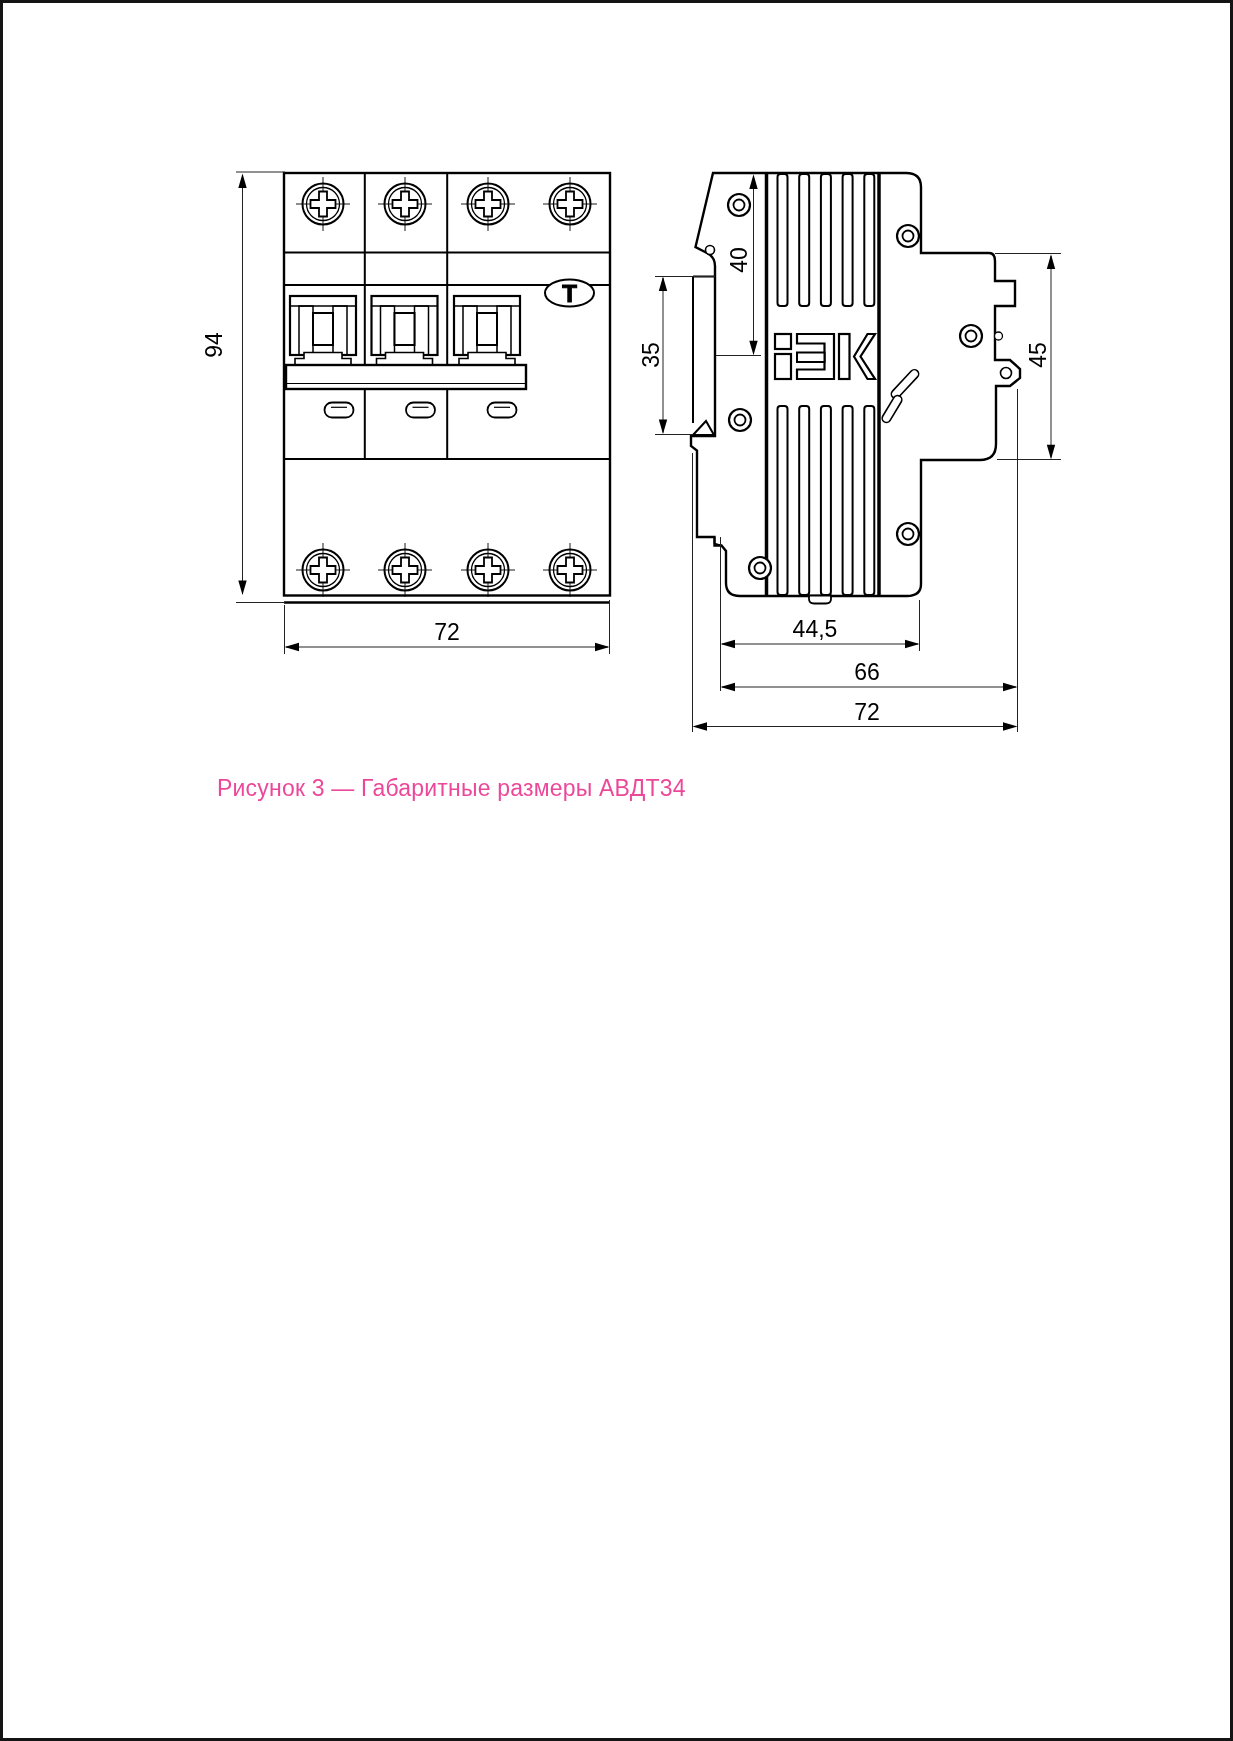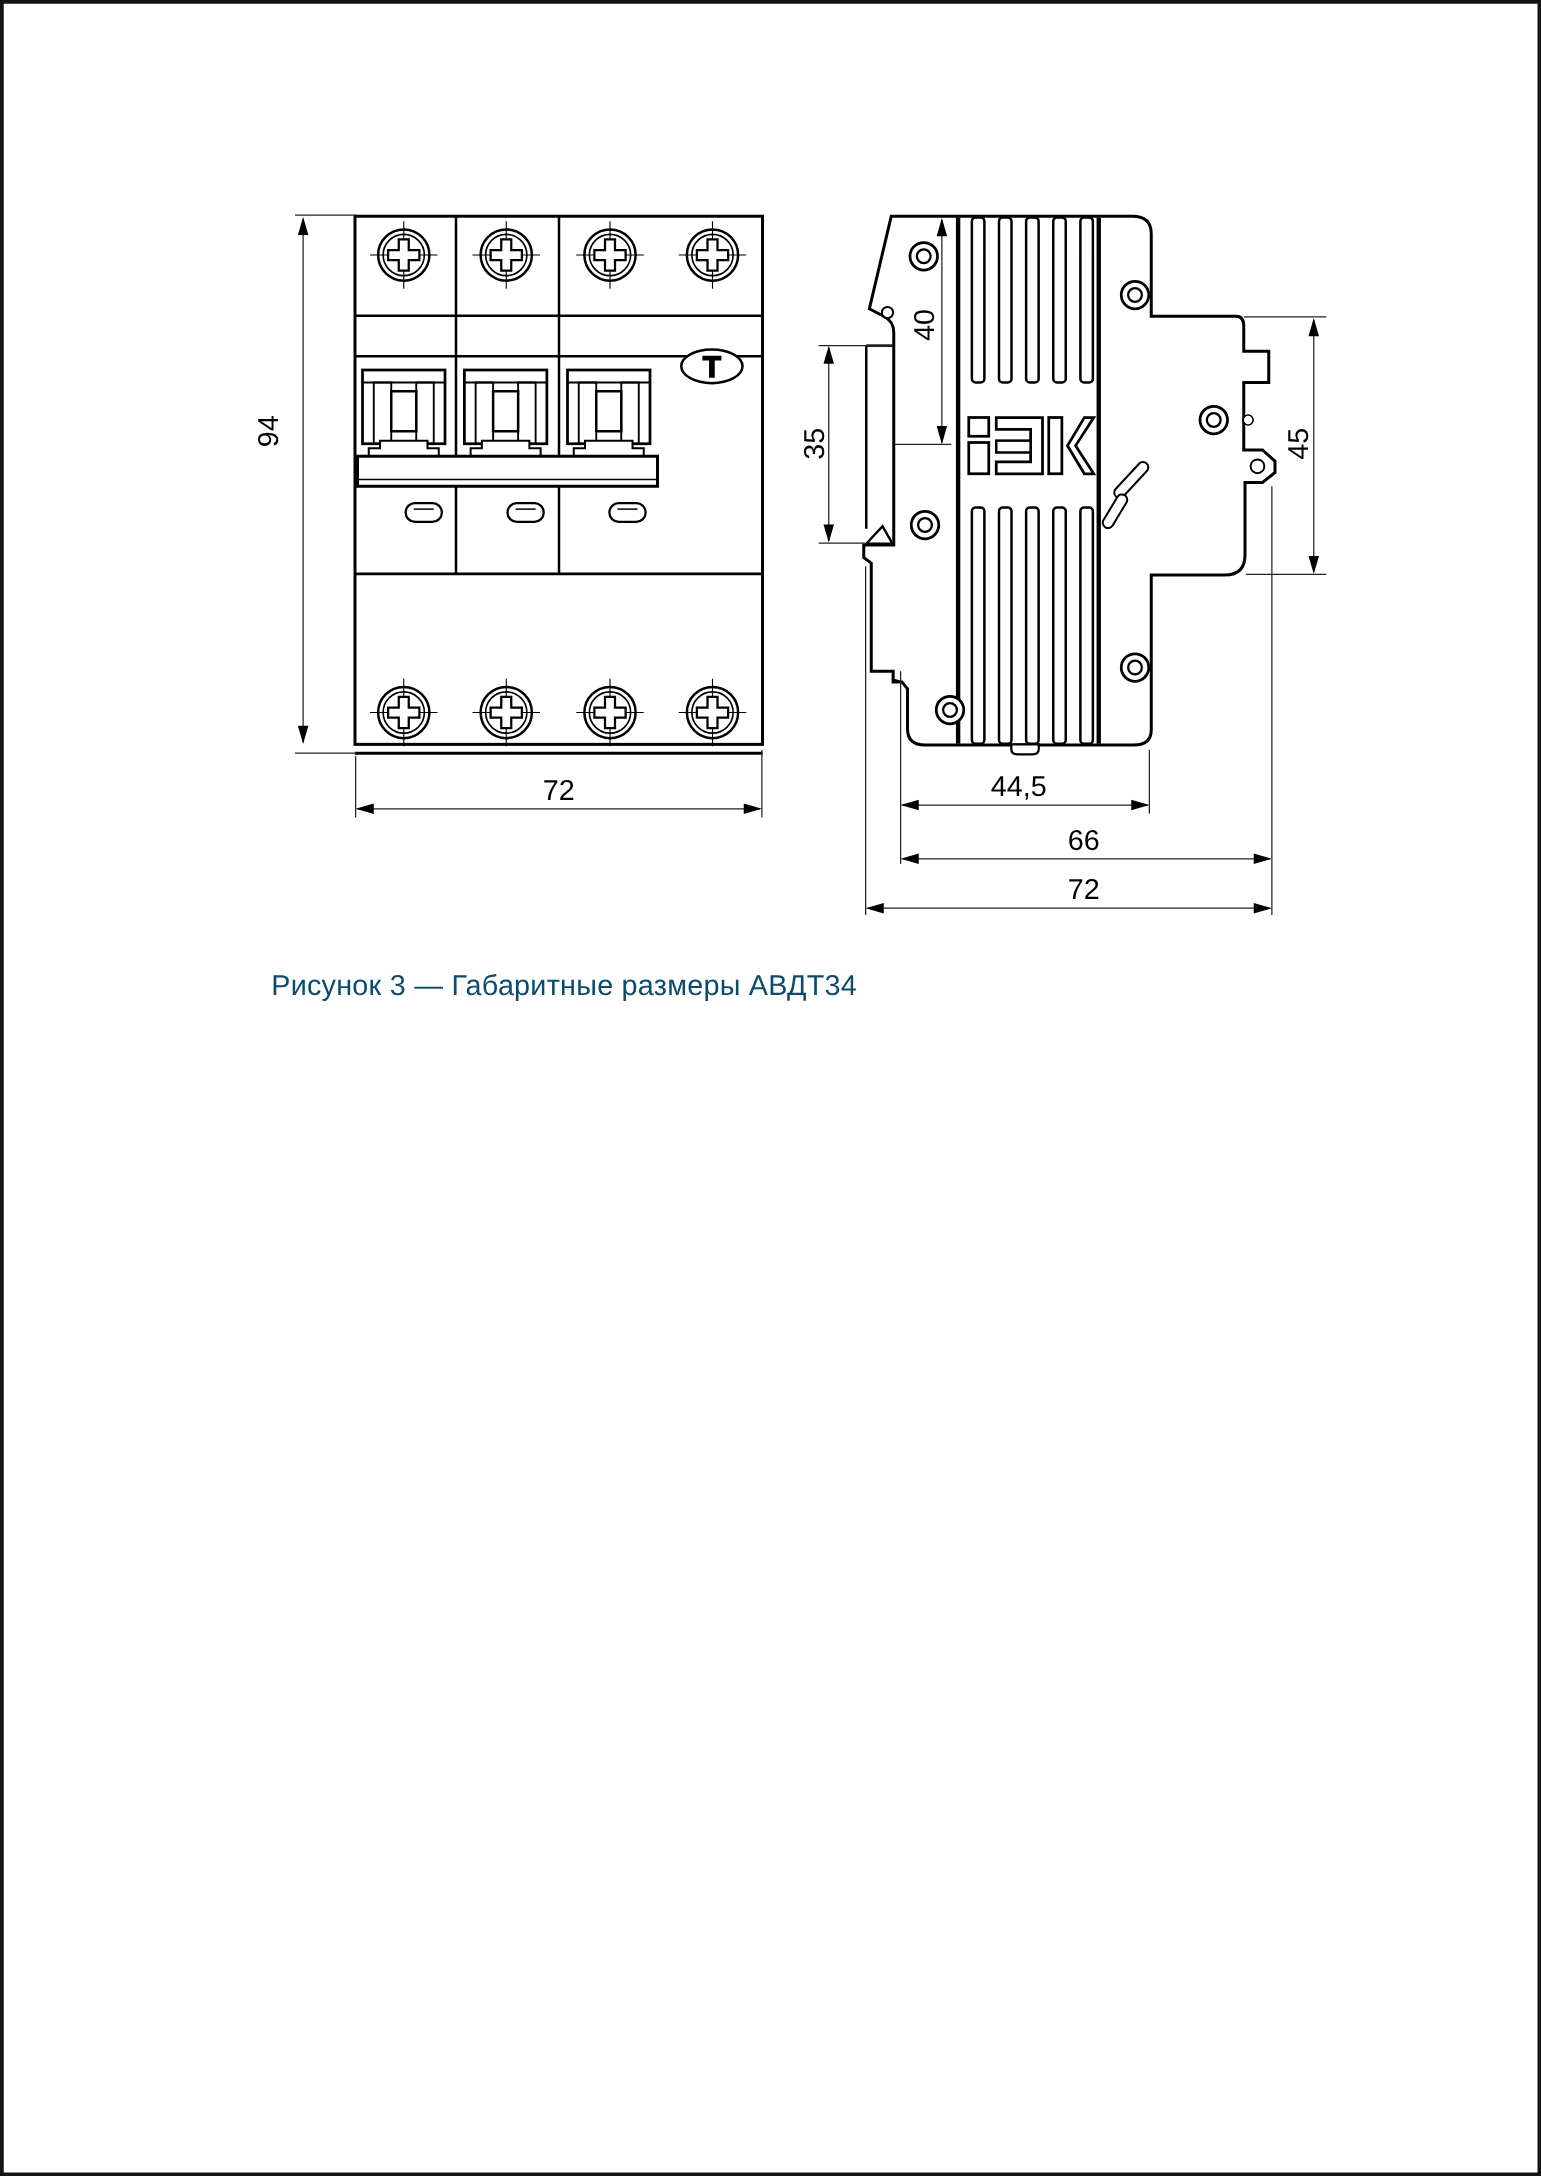--- a/index.html
+++ b/index.html
@@ -10,21 +10,21 @@
     background:#ffffff;
     border:3px solid #141414;
     font-family:"Liberation Sans", sans-serif;
     overflow:hidden;
   }
   svg{position:absolute;left:0;top:0;}
   .caption{
     position:absolute;
     left:214px;top:772px;
     font-size:23px;
-    color:#0c4a6e;
+    color:#ec4899;
     letter-spacing:0.2px;
     white-space:nowrap;
   }
   text{
     font-family:"Liberation Sans", sans-serif;
     font-size:23px;
     fill:#000;
   }
   .dim-label{font-size:23px;}
   .tbtn{font-weight:bold;font-size:24px;}

